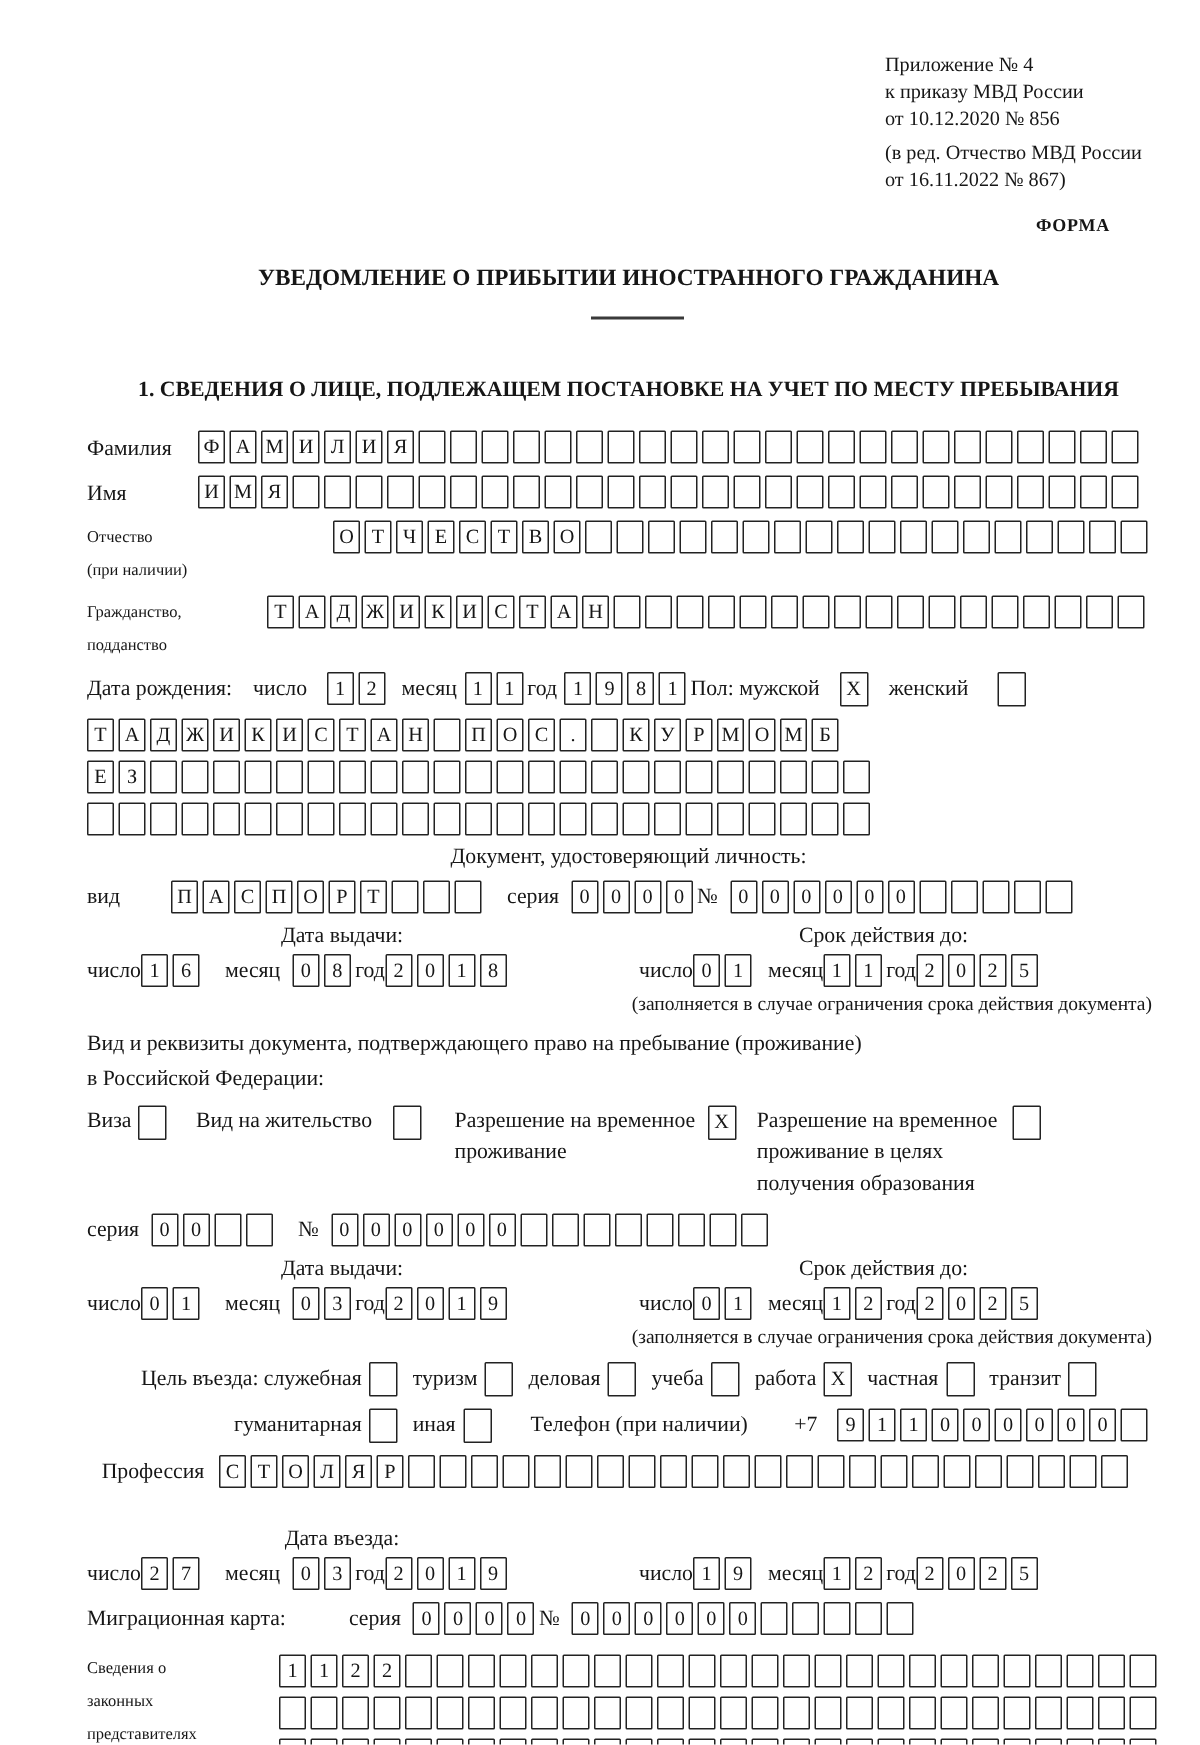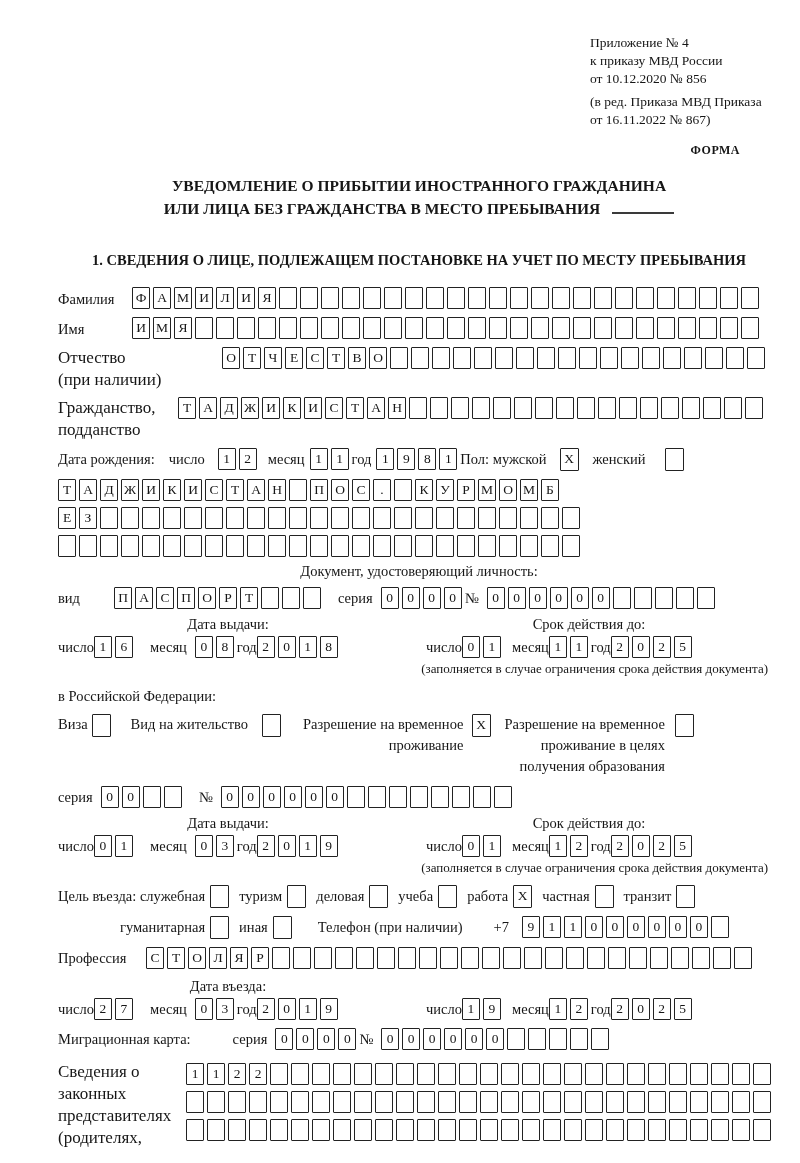--- a/index.html
+++ b/index.html
@@ -12,21 +12,21 @@
   .annex-block{margin-left:532px;font-size:13.5px;line-height:18px;}
   .annex-block .gap{height:5px;}
   .forma{margin:14px 40px 0 0;text-align:right;font-weight:bold;font-size:12px;letter-spacing:.5px;}
   .title{margin-top:16px;text-align:center;font-weight:bold;font-size:15.5px;line-height:23px;}
   .title-underline{display:inline-block;width:62px;border-bottom:2px solid #3a3a3a;height:14px;margin-left:12px;}
   .section-heading{margin-top:32px;text-align:center;font-weight:bold;font-size:14.5px;}
 
   .rows{margin-top:18px;}
   .frow{display:flex;align-items:flex-start;margin-bottom:6px;}
   .lbl{font-size:14.5px;line-height:24px;white-space:nowrap;}
-  .lbl-col{font-size:17px;line-height:22px;}
+  .lbl-col{font-size:11px;line-height:22px;}
   .cells{display:inline-flex;flex-wrap:nowrap;}
   .cell{
     display:inline-block;box-sizing:border-box;
     width:18px;height:22px;margin-right:3px;
     border:1.6px solid #222;border-radius:1px;
     font-size:13.5px;line-height:19px;text-align:center;
   }
   .chk{
     display:inline-block;box-sizing:border-box;
     width:19px;height:23px;border:1.6px solid #222;border-radius:1px;
@@ -47,43 +47,43 @@
   .dh-right{flex:1;text-align:center;}
   .dual-dates{display:flex;margin-top:2px;margin-bottom:2px;}
   .dd-left{width:368px;display:flex;align-items:center;}
   .dd-right{flex:1;display:flex;align-items:center;}
   .note{text-align:right;font-size:13px;margin:1px 12px 8px 0;}
   .para{font-size:14.5px;line-height:23px;margin-top:4px;}
   .opts-row{display:flex;align-items:flex-start;margin-top:6px;margin-bottom:8px;}
   .opt{display:flex;align-items:flex-start;}
   .opt .chk{margin-top:0;}
   .opt-label{font-size:14.5px;line-height:21px;}
-  .opt-label.multi{text-align:right;}
-  .inline-opts{display:flex;align-items:center;flex-wrap:nowrap;margin-bottom:7px;}
+  .opt-label.multi{text-align:left;}
+  .inline-opts{display:flex;align-items:center;flex-wrap:nowrap;margin-bottom:7px;margin-left:36px;}
   .inline-opts .lbl{margin-right:5px;}
   .inline-opts .chk{margin-right:10px;}
   .rep-row{display:flex;align-items:flex-start;margin-top:10px;}
 </style>
 </head>
 <body>
 
 <div class="annex-block">
   <div>Приложение № 4</div>
   <div>к приказу МВД России</div>
   <div>от 10.12.2020 № 856</div>
   <div class="gap"></div>
-  <div>(в ред. Приказа МВД Приказа</div>
+  <div>(в ред. Отчество МВД России</div>
   <div>от 16.11.2022 № 867)</div>
 </div>
 
 <div class="forma">ФОРМА</div>
 
 <div class="title">
   <div>УВЕДОМЛЕНИЕ О ПРИБЫТИИ ИНОСТРАННОГО ГРАЖДАНИНА</div>
-  <div><span>ИЛИ ЛИЦА БЕЗ ГРАЖДАНСТВА В МЕСТО ПРЕБЫВАНИЯ</span><span class="title-underline"></span></div>
+  <div><span class="title-underline"></span></div>
 </div>
 
 <div class="section-heading">1. СВЕДЕНИЯ О ЛИЦЕ, ПОДЛЕЖАЩЕМ ПОСТАНОВКЕ НА УЧЕТ ПО МЕСТУ ПРЕБЫВАНИЯ</div>
 
 <div class="rows">
 
   <div class="frow">
     <span class="lbl w75">Фамилия</span>
     <span class="cells">
         <span class="cell">Ф</span>
@@ -438,20 +438,21 @@
           <span class="cell">2</span>
           <span class="cell">0</span>
           <span class="cell">2</span>
           <span class="cell">5</span>
         </span>
     </div>
   </div>
   <div class="note">(заполняется в случае ограничения срока действия документа)</div>
 
   <div class="para">
+    <div>Вид и реквизиты документа, подтверждающего право на пребывание (проживание)</div>
     <div>в Российской Федерации:</div>
   </div>
 
   <div class="opts-row">
     <span class="opt">
         <span class="opt-label">Виза</span>
         <span class="chk" style="margin-left:4px;"></span>
       </span>
     <span style="width:20px;"></span>
     <span class="opt">
@@ -592,21 +593,21 @@
         <span class="cell">0</span>
         <span class="cell">0</span>
         <span class="cell">0</span>
         <span class="cell">0</span>
         <span class="cell">0</span>
         <span class="cell"></span>
       </span>
   </div>
 
   <div class="frow" style="align-items:center;">
-    <span class="lbl" style="width:88px;">Профессия</span>
+    <span class="lbl" style="width:88px;text-align:center;">Профессия</span>
     <span class="cells">
         <span class="cell">С</span>
         <span class="cell">Т</span>
         <span class="cell">О</span>
         <span class="cell">Л</span>
         <span class="cell">Я</span>
         <span class="cell">Р</span>
         <span class="cell"></span>
         <span class="cell"></span>
         <span class="cell"></span>
@@ -626,21 +627,21 @@
         <span class="cell"></span>
         <span class="cell"></span>
         <span class="cell"></span>
         <span class="cell"></span>
         <span class="cell"></span>
         <span class="cell"></span>
         <span class="cell"></span>
       </span>
   </div>
 
-  <div class="dual-head" style="margin-top:8px;">
+  <div class="dual-head" style="margin-top:25px;">
     <div class="dh-left">Дата въезда:</div>
   </div>
   <div class="dual-dates">
     <div class="dd-left">
       <span class="lbl">число</span>
         <span class="cells">
           <span class="cell">2</span>
           <span class="cell">7</span>
         </span>
       <span class="sp14"></span>

